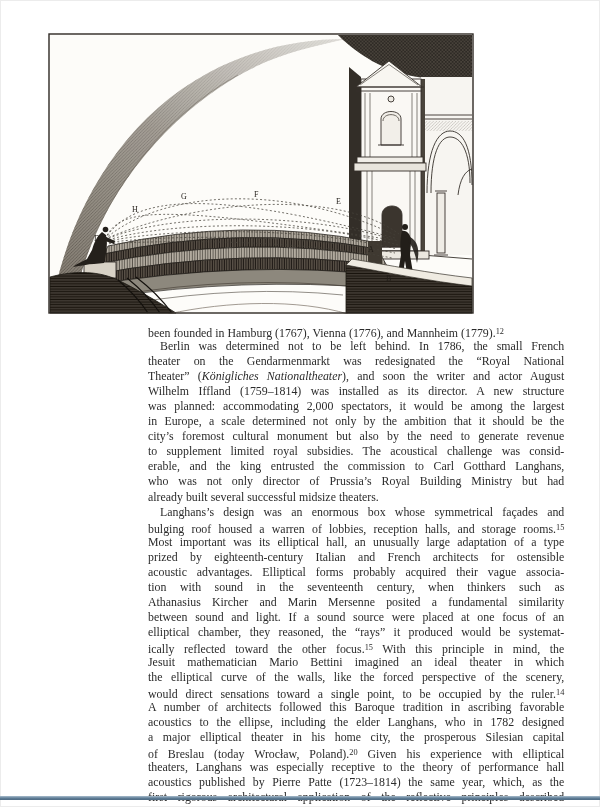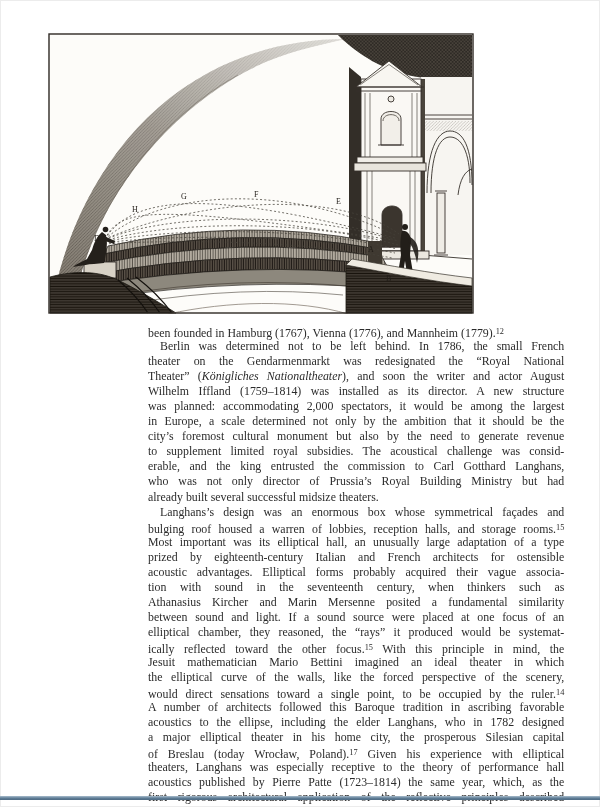--- a/index.html
+++ b/index.html
@@ -179,20 +179,20 @@
       <div class="line"><span>Athanasius Kircher and Marin Mersenne posited a fundamental similarity</span></div>
       <div class="line"><span>between sound and light. If a sound source were placed at one focus of an</span></div>
       <div class="line"><span>elliptical chamber, they reasoned, the “rays” it produced would be systemat-</span></div>
       <div class="line"><span>ically reflected toward the other focus.</span><span class="sup">15</span><span> With this principle in mind, the</span></div>
       <div class="line"><span>Jesuit mathematician Mario Bettini imagined an ideal theater in which</span></div>
       <div class="line"><span>the elliptical curve of the walls, like the forced perspective of the scenery,</span></div>
       <div class="line"><span>would direct sensations toward a single point, to be occupied by the ruler.</span><span class="sup">14</span></div>
       <div class="line"><span>A number of architects followed this Baroque tradition in ascribing favorable</span></div>
       <div class="line"><span>acoustics to the ellipse, including the elder Langhans, who in 1782 designed</span></div>
       <div class="line"><span>a major elliptical theater in his home city, the prosperous Silesian capital</span></div>
-      <div class="line"><span>of Breslau (today Wrocław, Poland).</span><span class="sup">17</span><span> Given his experience with elliptical</span></div>
+      <div class="line"><span>of Breslau (today Wrocław, Poland).</span><span class="sup">20</span><span> Given his experience with elliptical</span></div>
       <div class="line"><span>theaters, Langhans was especially receptive to the theory of performance hall</span></div>
       <div class="line"><span>acoustics published by Pierre Patte (1723–1814) the same year, which, as the</span></div>
       <div class="line"><span>first rigorous architectural application of the reflective principles described</span></div>
     </div>
 
   <div class="bottom-edge"></div>
 </div>
 
 </body></html>

